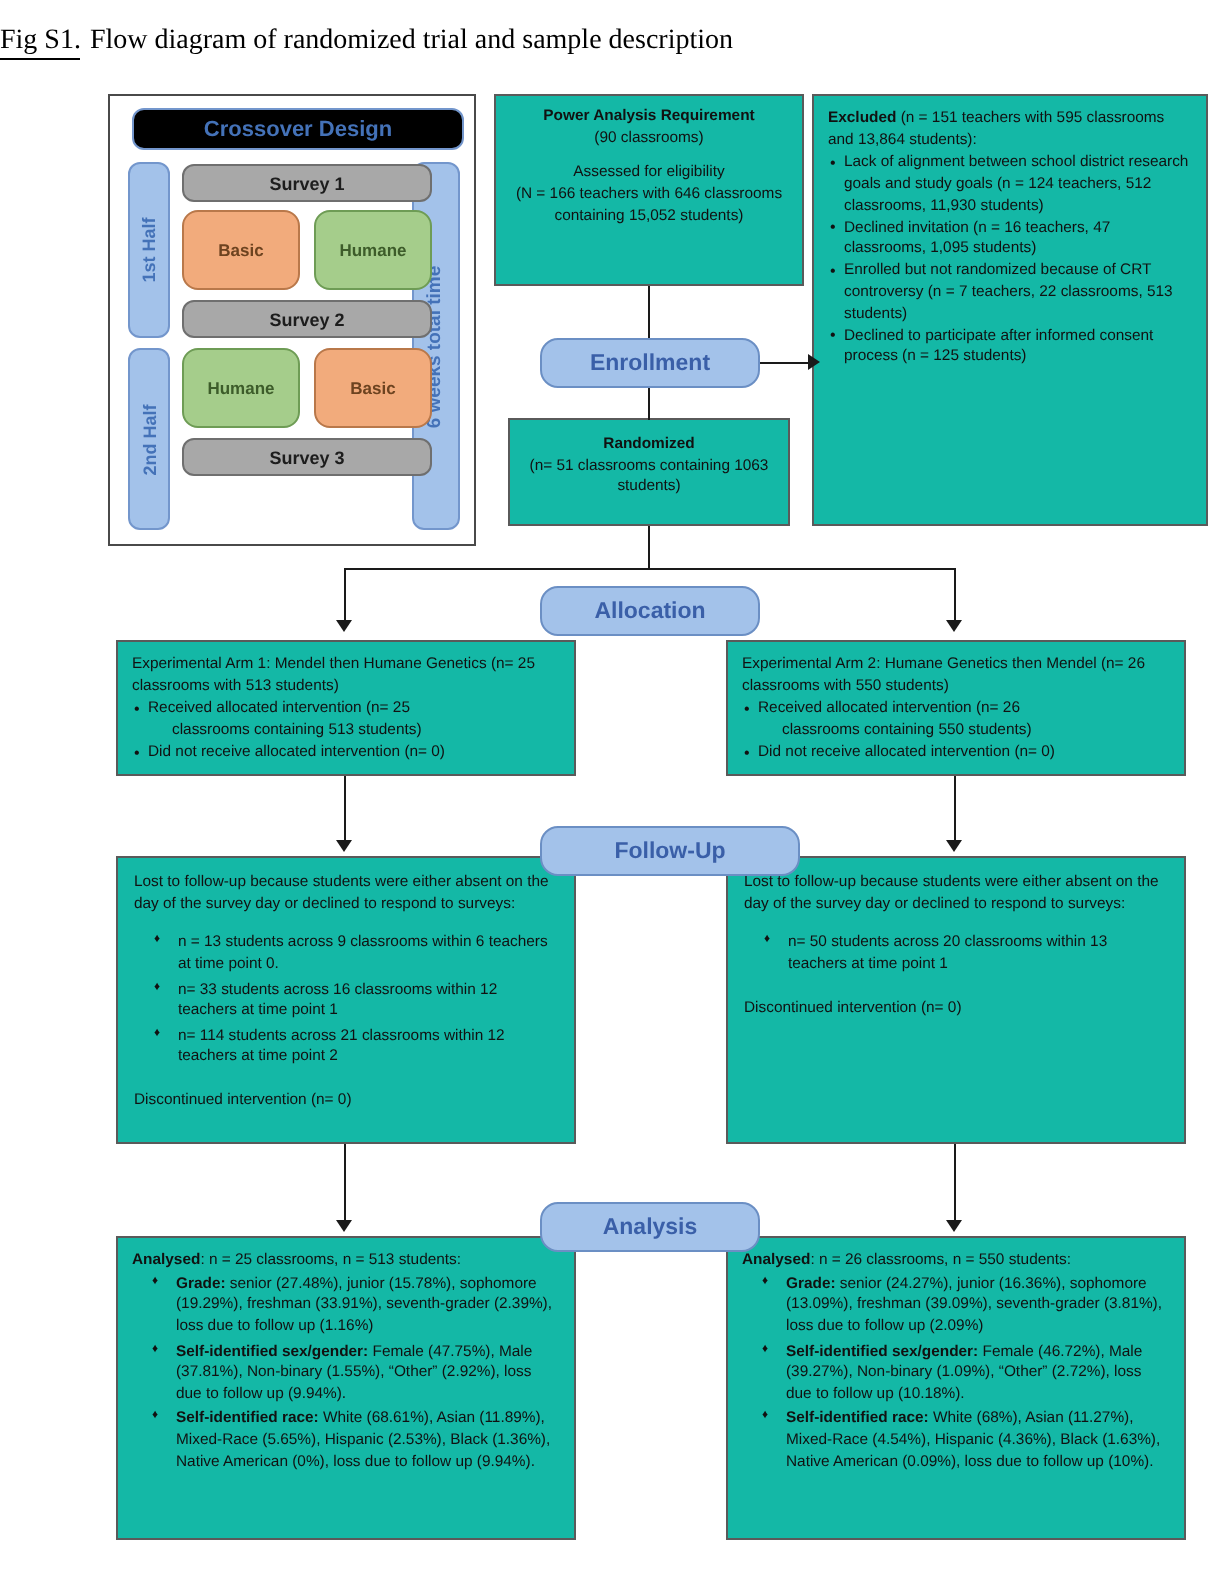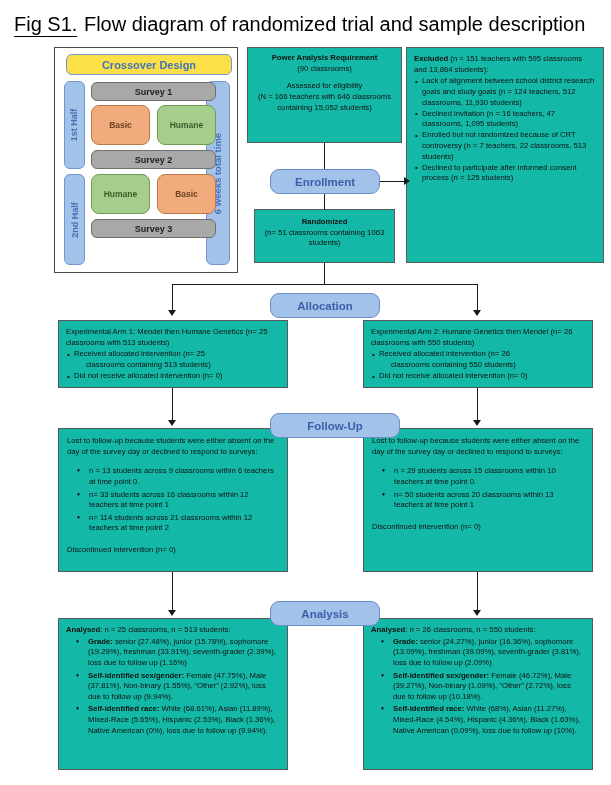--- a/index.html
+++ b/index.html
@@ -11,23 +11,23 @@
     width: 611px; height: 785px;
     font-family: "Liberation Sans", sans-serif;
     color: #000;
     position: relative;
     overflow: hidden;
   }
 
   
   #fig-caption {
     position: absolute;
-    left: 14px; top: 13px;
-    font-family: Liberation Sans, sans-serif;
-    font-size: 20px;
+    left: 0; top: 13px;
+    font-family: Liberation Serif, serif;
+    font-size: 14px;
     color: #000;
     white-space: nowrap;
   }
   #fig-caption .lead {
     border-bottom: 1.4px solid #000;
     padding-bottom: 1px;
     margin-right: 1px;
   }
 
   
@@ -100,21 +100,21 @@
     position: absolute;
     left: 54px; top: 47px;
     width: 184px; height: 226px;
     border: 1px solid #4a4a4a;
     background: #fff;
     padding: 5px;
   }
   .cd-title {
     position: absolute; left: 11px; top: 6px;
     width: 166px; height: 21px;
-    background: #fde047; border: 1.2px solid #7396cc; border-radius: 6px;
+    background: #000000; border: 1.2px solid #7396cc; border-radius: 6px;
     color: #4472b8; font-weight: bold; font-size: 11px;
     display:flex; align-items:center; justify-content:center;
   }
   .cd-half {
     position: absolute; left: 9px; width: 21px;
     background: #a3c2ea; border: 1.2px solid #7396cc; border-radius: 6px;
     color: #4472b8; font-weight: bold; font-size: 9px;
     display:flex; align-items:center; justify-content:center;
   }
   .cd-half span {
@@ -257,21 +257,20 @@
     <li>n= 114 students across 21 classrooms within 12 teachers at time point 2</li>
   </ul>
   <div style="height:9px;"></div>
   <div>Discontinued intervention (n= 0)</div>
 </div>
 
 <div class="flowbox" style="left:363px; top:428px; width:230px; height:144px; padding:7px 8px;">
   <div>Lost to follow-up because students were either absent on the day of the survey day or declined to respond to surveys:</div>
   <div style="height:9px;"></div>
   <ul class="diamond tight">
-    <li>n = 29 students across 15 classrooms within 10 teachers at time point 0.</li>
     <li>n= 50 students across 20 classrooms within 13 teachers at time point 1</li>
   </ul>
   <div style="height:9px;"></div>
   <div>Discontinued intervention (n= 0)</div>
 </div>
 
 <div class="vline" style="left:172px; top:572px; height:40px;"></div>
 <div class="vline" style="left:477px; top:572px; height:40px;"></div>
 <div class="arrowdown" style="left:168px; top:610px;"></div>
 <div class="arrowdown" style="left:473px; top:610px;"></div>

